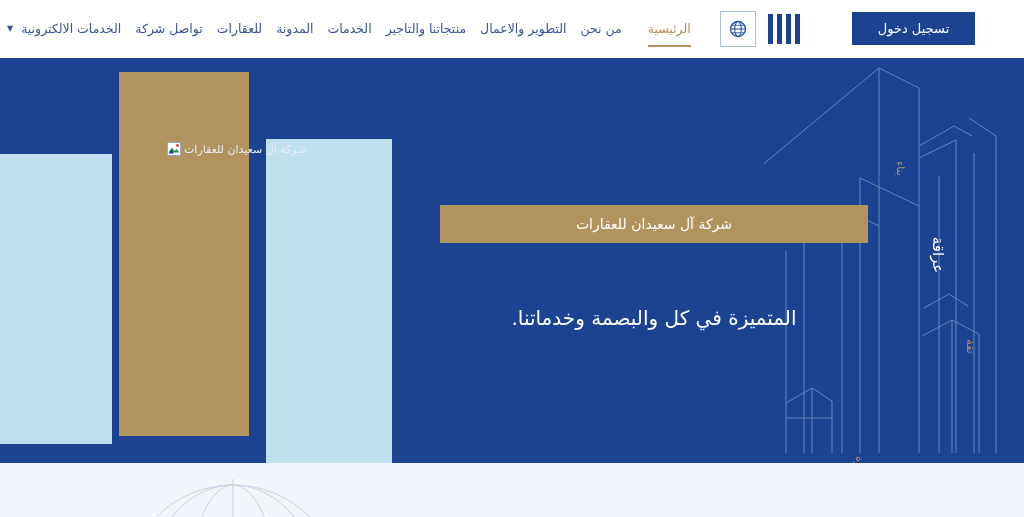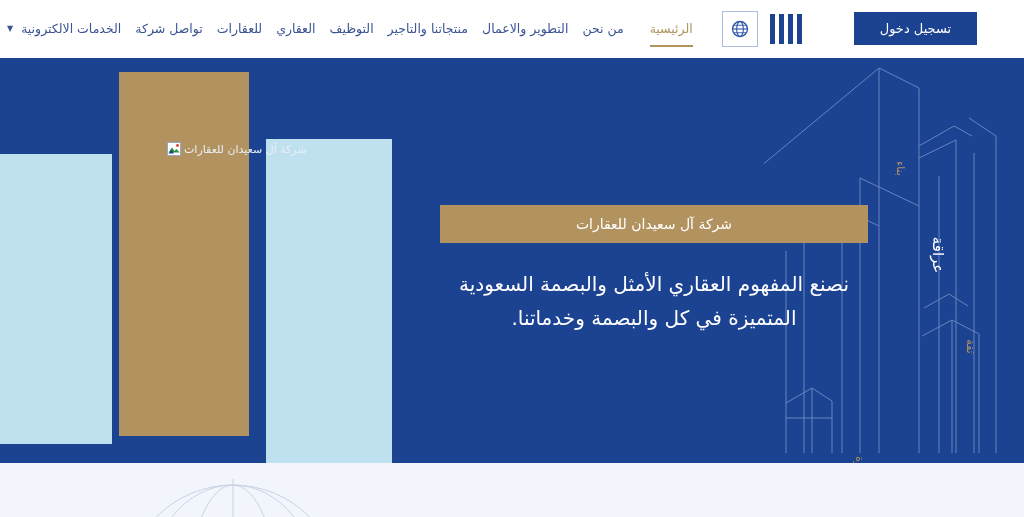--- a/index.html
+++ b/index.html
@@ -204,24 +204,24 @@
       <div class="nav-item">
         <span>من نحن</span>
       </div>
       <div class="nav-item">
         <span>التطوير والاعمال</span>
       </div>
       <div class="nav-item">
         <span>منتجاتنا والتاجير</span>
       </div>
       <div class="nav-item">
-        <span>التوظيف</span>
-      </div>
-      <div class="nav-item">
-        <span>العقاري</span>
+        <span>الخدمات</span>
+      </div>
+      <div class="nav-item">
+        <span>المدونة</span>
       </div>
       <div class="nav-item">
         <span>للعقارات</span>
       </div>
       <div class="nav-item">
         <span>تواصل شركة</span>
       </div>
       <div class="nav-item">
         <span>الخدمات الالكترونية</span>
         <span class="caret">▼</span>
@@ -302,21 +302,21 @@
     </svg>
 
     <div class="vtext gold" style="left:893px; top:104px; font-size:11px; transform: rotate(90deg);">بناء</div>
     <div class="vtext white" style="left:920px; top:188px; font-size:15px; transform: rotate(90deg);">عراقة</div>
     <div class="vtext gold" style="left:963px; top:282px; font-size:11px; transform: rotate(90deg);">ثقة</div>
     <div class="vtext gold" style="left:851px; top:400px; font-size:11px; transform: rotate(90deg);">قوة</div>
 
     <div class="hero-copy">
       <div class="hero-badge">شركة آل سعيدان للعقارات</div>
       <h1 class="hero-title">
-        <span>نصنع المفهوم العقاري الأمثل والبصمة السعودية</span><br>
+        <br>
         <span>المتميزة في كل والبصمة وخدماتنا.</span>
       </h1>
     </div>
   </section>
 
   <section class="bottom">
     <svg class="globe-wire" width="330" height="120" viewBox="0 0 330 120">
       <g fill="none" stroke="#c9d2e4" stroke-width="1">
         <circle cx="165" cy="122" r="108"></circle>
         <ellipse cx="165" cy="122" rx="44" ry="108"></ellipse>

